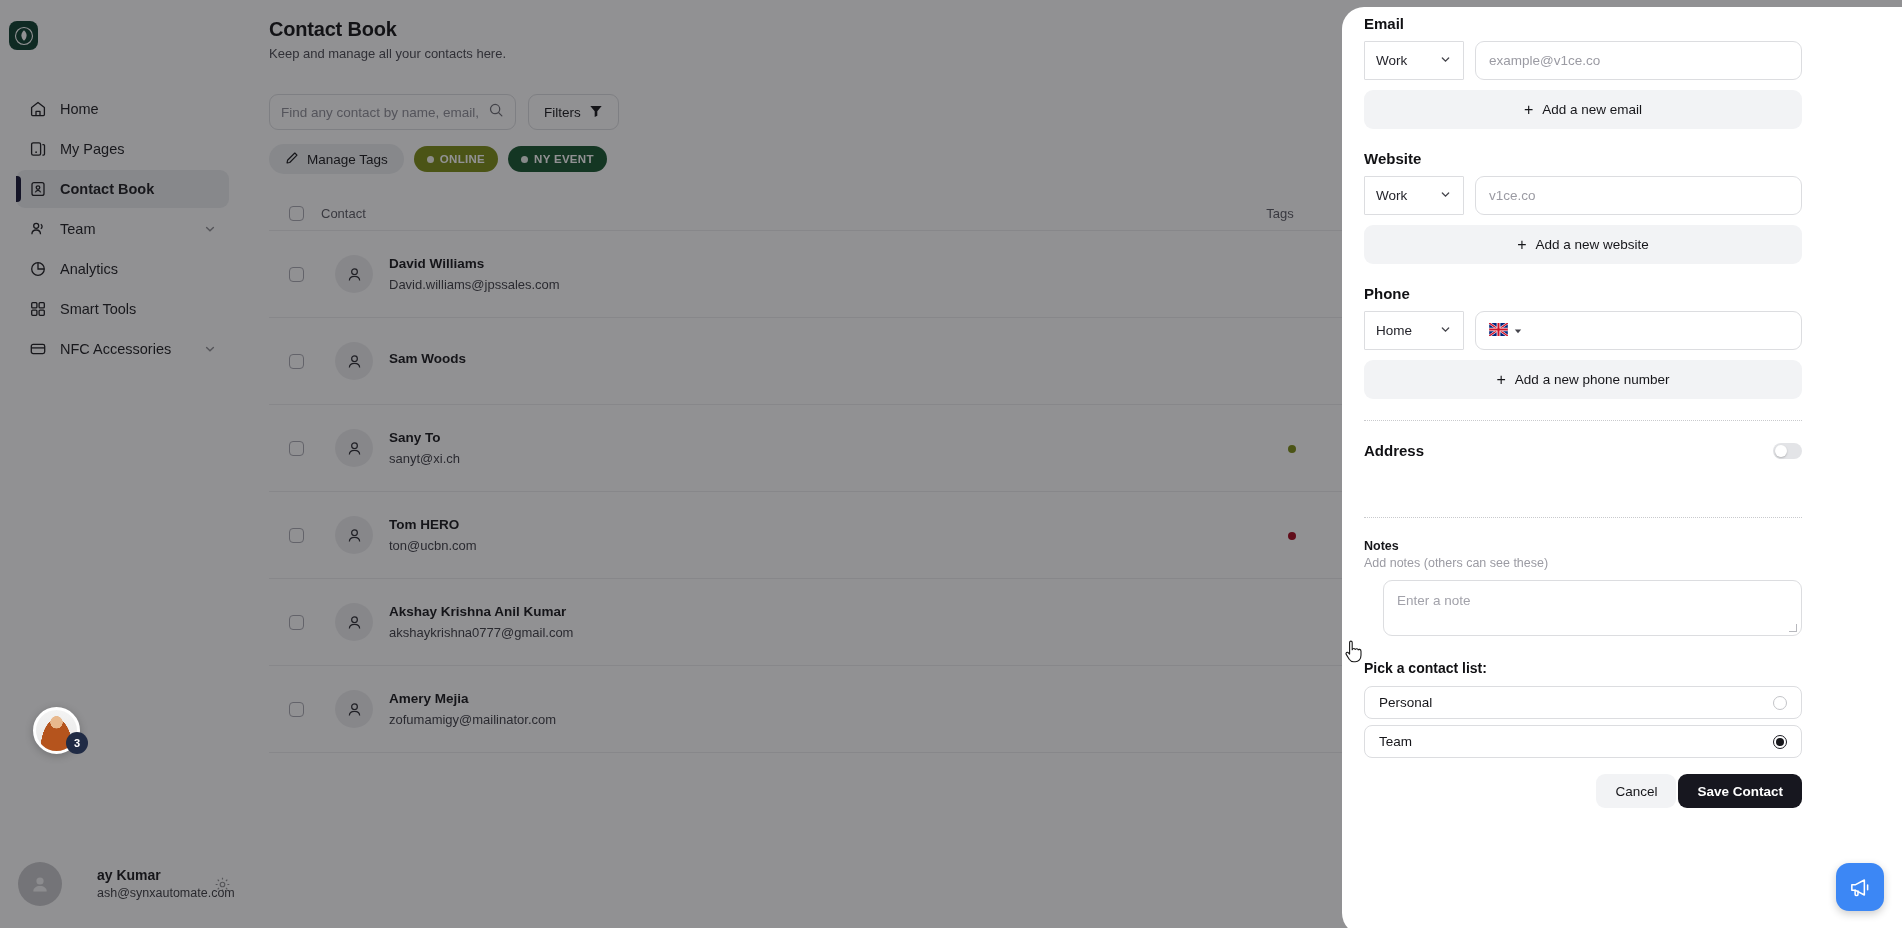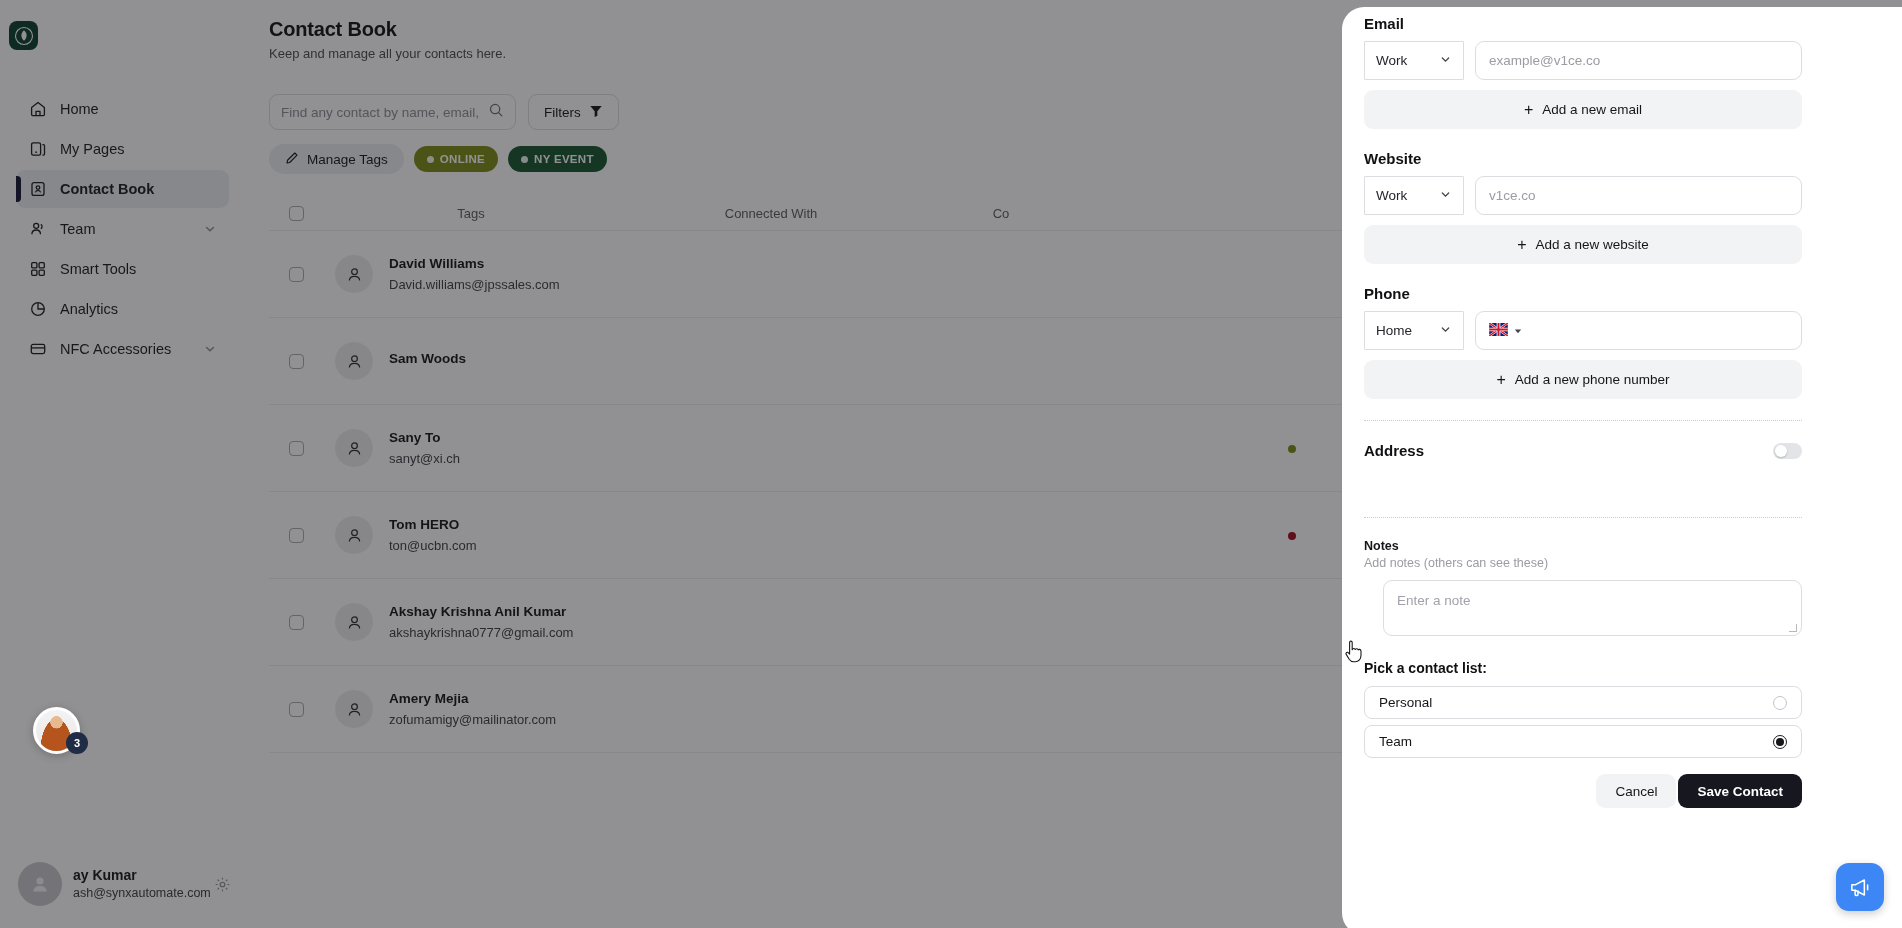--- a/index.html
+++ b/index.html
@@ -43,21 +43,21 @@
   }
 
   .sidebar-footer {
     margin-top: auto; padding: 0 0 22px 0; position: relative;
     display: flex; align-items: center; gap: 11px; padding-left: 18px; padding-right: 14px;
   }
   .sf-avatar {
     width: 44px; height: 44px; border-radius: 50%; background: #c9c9cc;
     flex: 0 0 44px; display: flex; align-items: center; justify-content: center;
   }
-  .sf-text { display: flex; flex-direction: column; line-height: 1.35; min-width: 0; }
+  .sf-text { display: flex; flex-direction: column; line-height: 1.35; min-width: 0; margin-left: 24px; }
   .sf-name { font-size: 14px; font-weight: 700; color: #16161a; white-space: nowrap; }
   .sf-mail { font-size: 12.5px; color: #3b3b40; white-space: nowrap; }
   .sf-gear { margin-left: auto; width: 17px; height: 17px; opacity: .55; cursor: pointer; }
 
   
   .main { flex: 1; min-width: 0; background: #fff; padding: 18px 0 0 24px; position: relative; }
   .page-title { font-size: 20px; font-weight: 700; color: #111114; letter-spacing: -.2px; }
   .page-sub { font-size: 13px; color: #4a4a52; margin-top: 5px; }
 
   .toolbar { display: flex; align-items: center; gap: 12px; margin-top: 33px; }
@@ -287,37 +287,37 @@
           <span class="chev">
             <svg width="14" height="14" viewBox="0 0 14 14" fill="none" stroke="#45454c" stroke-width="1.4" stroke-linecap="round">
                 <path d="M3.6 5.4 7 8.8l3.4-3.4"></path>
               </svg>
           </span>
         </div>
 
         <div class="nav-item">
           <span class="nav-ico">
             <svg width="18" height="18" viewBox="0 0 18 18" fill="none" stroke="#1b1b1f" stroke-width="1.3">
+              <circle cx="9" cy="9" r="6.3"></circle>
+              <path d="M9 3v6h6"></path>
+            </svg>
+          </span>
+          <span class="nav-label">Analytics</span>
+        </div>
+
+        <div class="nav-item">
+          <span class="nav-ico">
+            <svg width="18" height="18" viewBox="0 0 18 18" fill="none" stroke="#1b1b1f" stroke-width="1.3">
               <rect x="2.7" y="2.7" width="5.2" height="5.2" rx="1"></rect>
               <rect x="10.1" y="2.7" width="5.2" height="5.2" rx="1"></rect>
               <rect x="2.7" y="10.1" width="5.2" height="5.2" rx="1"></rect>
               <rect x="10.1" y="10.1" width="5.2" height="5.2" rx="1"></rect>
             </svg>
           </span>
           <span class="nav-label">Smart Tools</span>
-        </div>
-
-        <div class="nav-item">
-          <span class="nav-ico">
-            <svg width="18" height="18" viewBox="0 0 18 18" fill="none" stroke="#1b1b1f" stroke-width="1.3">
-              <circle cx="9" cy="9" r="6.3"></circle>
-              <path d="M9 3v6h6"></path>
-            </svg>
-          </span>
-          <span class="nav-label">Analytics</span>
         </div>
 
         <div class="nav-item">
           <span class="nav-ico">
             <svg width="18" height="18" viewBox="0 0 18 18" fill="none" stroke="#1b1b1f" stroke-width="1.3">
               <rect x="2.3" y="4.4" width="13.4" height="9.2" rx="1.8"></rect>
               <path d="M2.3 7.9h13.4"></path>
             </svg>
           </span>
           <span class="nav-label">NFC Accessories</span>
@@ -400,20 +400,21 @@
           <span class="tag-dot"></span>
           <span>NY EVENT</span>
         </div>
       </div>
 
       <div class="table">
         <div class="thead">
           <div class="col-check">
               <span class="cb"></span>
             </div>
+          <div class="col-contact">Contact</div>
           <div class="col-tags">Tags</div>
           <div class="col-conn">Connected With</div>
           <div class="col-co">Co</div>
         </div>
 
         <div class="trow">
           <div class="col-check">
               <span class="cb"></span>
             </div>
           <div class="col-contact contact-cell">

